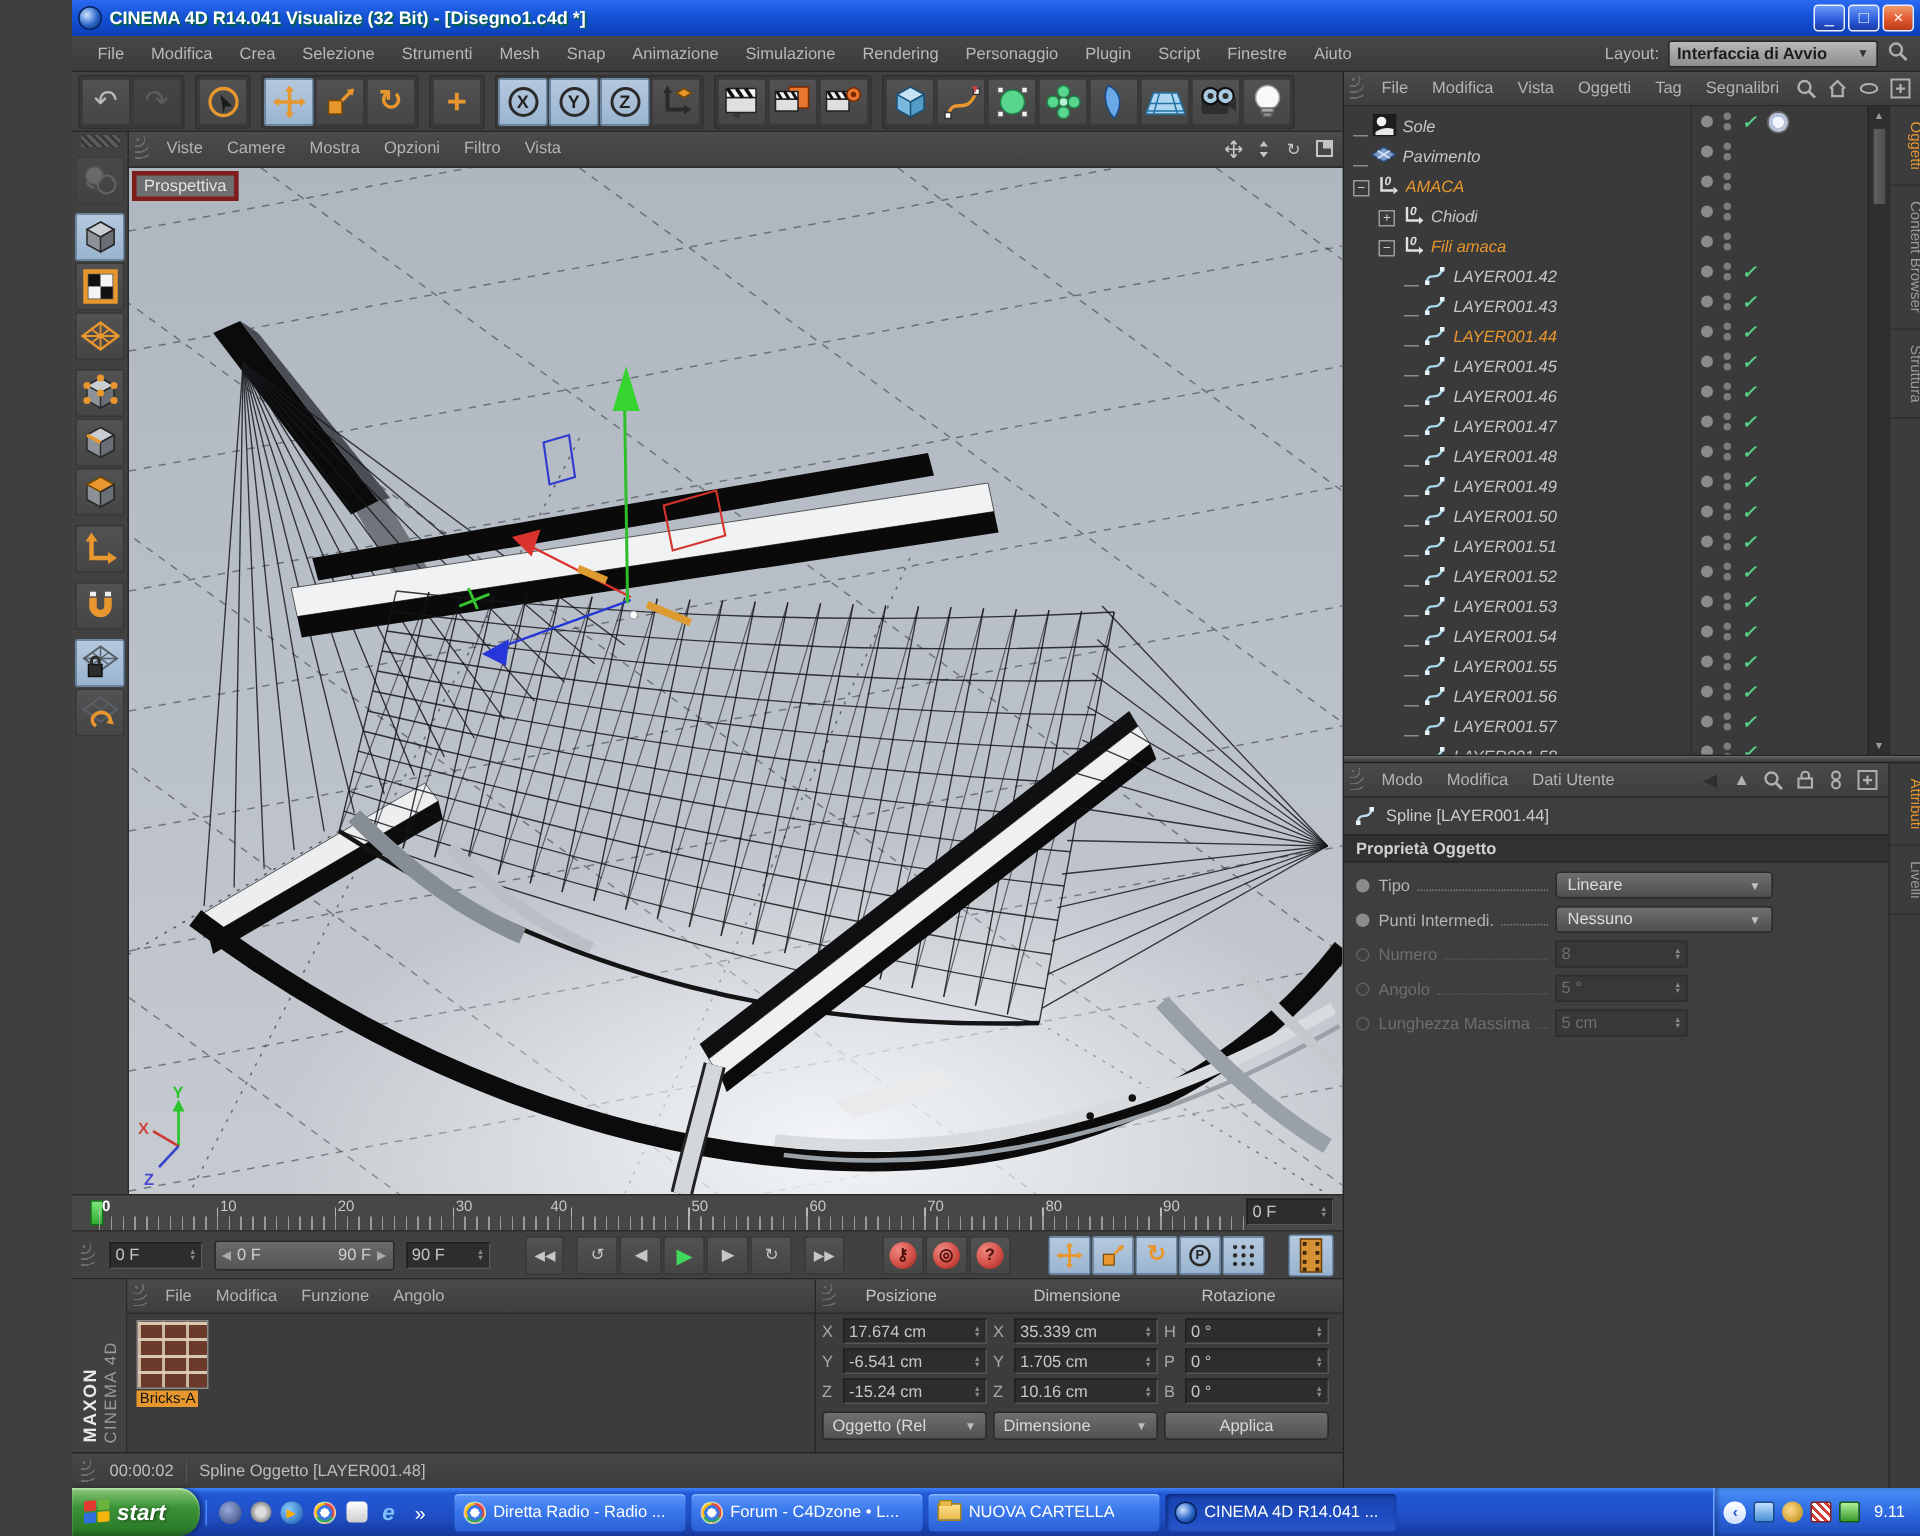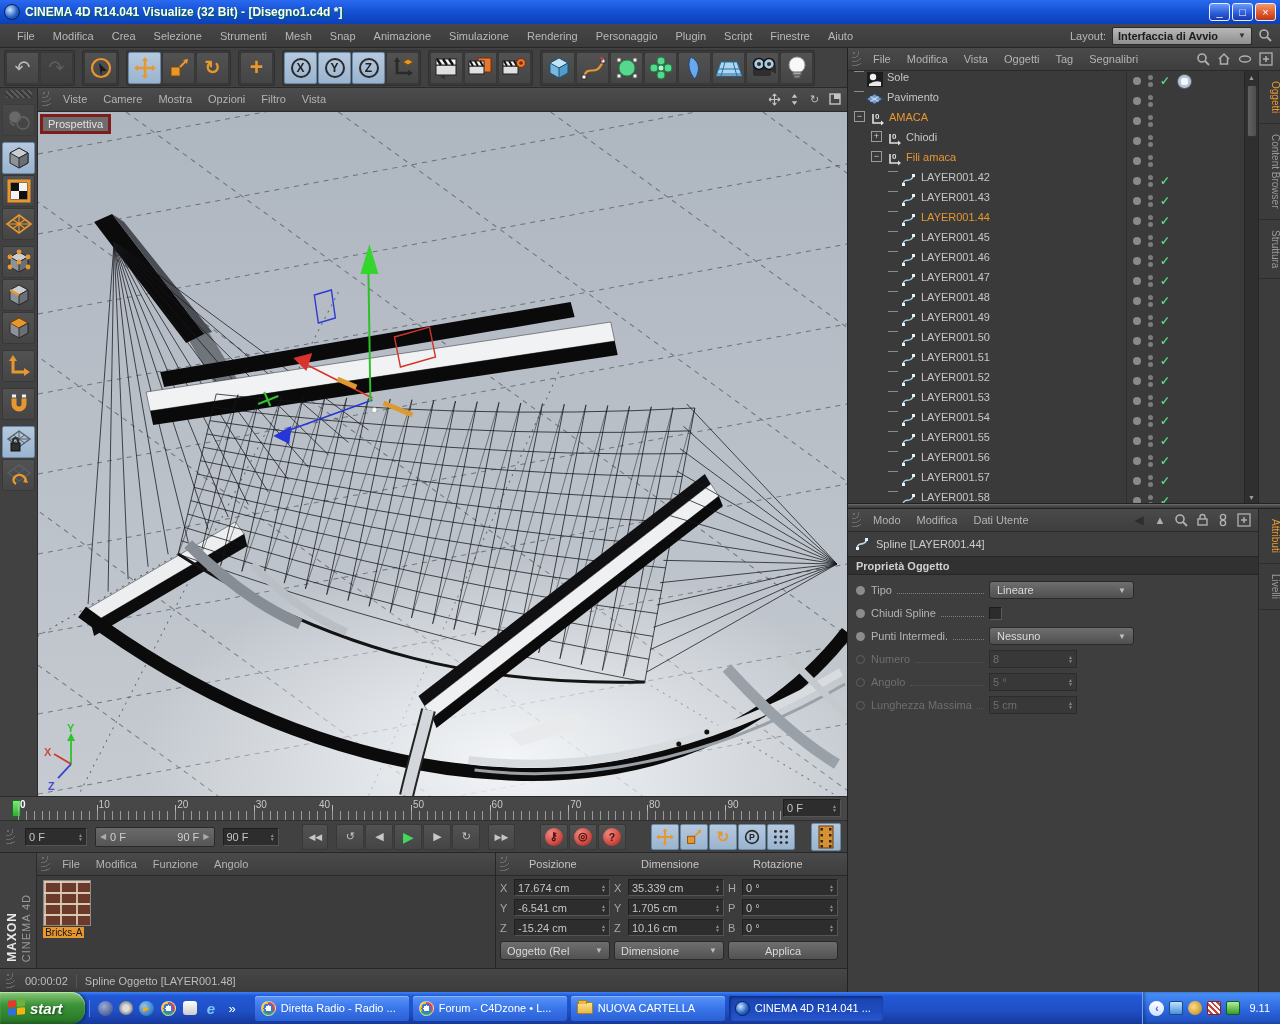--- a/index.html
+++ b/index.html
@@ -1,18 +1,18 @@
 <!DOCTYPE html>
 <html><head>
 <meta charset="utf-8">
 <style>
   * { margin:0; padding:0; box-sizing:border-box; }
   html,body { width:1280px; height:1024px; overflow:hidden; background:#000; }
   body { font-family:"Liberation Sans", sans-serif; font-size:11px; color:#c0c0c0; -webkit-font-smoothing:antialiased; }
-  .screen { position:relative; width:1280px; height:1024px; background:#3e3e3e; display:flex; flex-direction:column; }
+  .screen { position:relative; width:1280px; height:1024px; background:#3e3e3e; display:flex; flex-direction:column;padding-left:48px; }
 
   
   .titlebar { height:24px; background:linear-gradient(#2a6af0,#1553d6 45%,#0b3fb8); display:flex; align-items:center; padding:0 4px; flex:0 0 auto; }
   .titlebar .appico { width:16px; height:16px; border-radius:50%; background:radial-gradient(circle at 35% 35%, #cfe4ff, #2a66c8 55%, #0a2a6a); border:1px solid #06235c; margin-right:5px; }
   .titlebar .ttl { color:#fff; font-weight:bold; font-size:12px; text-shadow:1px 1px 1px #063; flex:1; white-space:nowrap; overflow:hidden; }
   .winbtns { display:flex; gap:2px; }
   .winbtn { width:21px; height:18px; border-radius:3px; border:1px solid #eef; color:#fff; font-size:11px; line-height:16px; text-align:center; background:linear-gradient(#6a9af8,#2a5ad8 60%,#1a3aa8); }
   .winbtn.close { background:linear-gradient(#f09a6a,#e25a30 55%,#b83a18); }
 
   
@@ -111,21 +111,21 @@
   .statusbar { height:24px; background:linear-gradient(#464646,#3c3c3c); border-top:1px solid #262626; display:flex; align-items:center; padding:0 6px; gap:8px; flex:0 0 auto; }
   .statusbar .sep { width:1px; height:14px; background:#2a2a2a; border-right:1px solid #555; }
   .statusbar .st { color:#bcbcbc; }
 
   
   .om { height:456px; display:flex; flex-direction:column; border-bottom:1px solid #222; position:relative; }
   .panicons { margin-left:auto; display:flex; gap:5px; align-items:center; padding-right:2px; }
   .panicons .pi { width:16px; height:16px; display:flex; align-items:center; justify-content:center; color:#b0b0b0; }
   .omwrap { flex:1; position:relative; min-height:0; }
   .omlist { position:absolute; left:0; top:0; right:36px; bottom:0; overflow:hidden; background:#3a3a3a; }
-  .orow { height:20px; display:flex; align-items:flex-start; position:relative; }
+  .orow { height:20px; display:flex; align-items:flex-end; position:relative;font-style:italic; }
   .orow .treepad { flex:0 0 auto; }
   .orow .exp { width:11px; height:11px; border:1px solid #9a9a9a; background:#3a3a3a; color:#cfcfcf; font-size:9px; line-height:9px; text-align:center; margin-right:3px; flex:0 0 auto; }
   .orow .hline { width:10px; height:1px; background:#8a8a8a; margin-right:2px; flex:0 0 auto; }
   .orow .oicon { width:17px; height:16px; margin-right:4px; flex:0 0 auto; display:flex; align-items:center; justify-content:center; }
   .orow .oname { color:#c6c6c6; white-space:nowrap; overflow:hidden; }
   .orow.sel .oname { color:#e8972f; }
   .ocols { position:absolute; right:0; top:0; bottom:0; width:118px; border-left:1px solid #2e2e2e; display:flex; align-items:center; gap:7px; padding-left:6px; }
   .dotbig { width:8px; height:8px; border-radius:50%; background:#8a8a8a; }
   .dotpair { display:flex; flex-direction:column; gap:2px; }
   .dotpair i { width:5px; height:5px; border-radius:50%; background:#7c7c7c; }
@@ -1590,28 +1590,20 @@
                   <span class="leaddots"></span>
                 </span>
                 <div class="dd">
                   <span>Lineare</span>
                   <span class="dar">▼</span>
                 </div>
               </div>
               <div class="aprow">
     <span class="en"></span>
     <span class="lead">
-                  <span class="albl">Chiudi Spline</span>
-                  <span class="leaddots"></span>
-                </span>
-                <span class="cbx"></span>
-              </div>
-              <div class="aprow">
-    <span class="en"></span>
-    <span class="lead">
                   <span class="albl">Punti Intermedi.</span>
                   <span class="leaddots"></span>
                 </span>
                 <div class="dd">
                   <span>Nessuno</span>
                   <span class="dar">▼</span>
                 </div>
               </div>
               <div class="aprow dis">
     <span class="en"></span>

